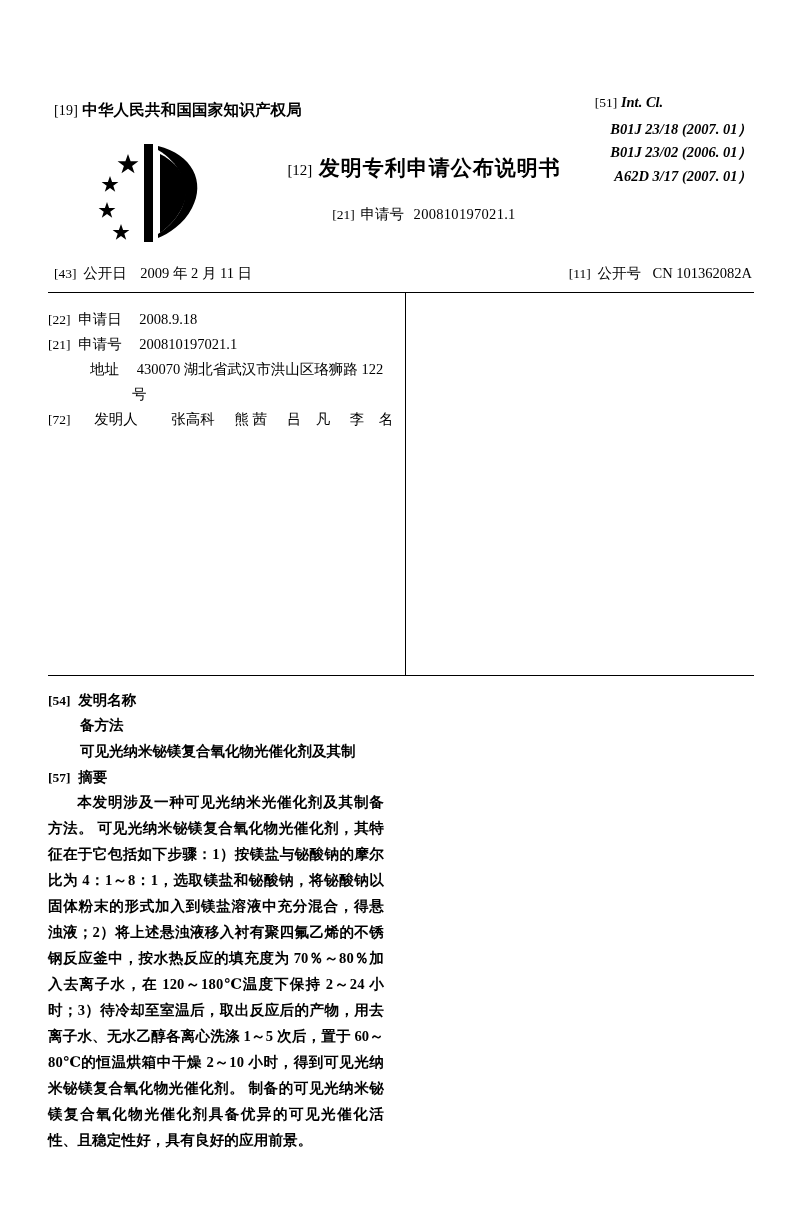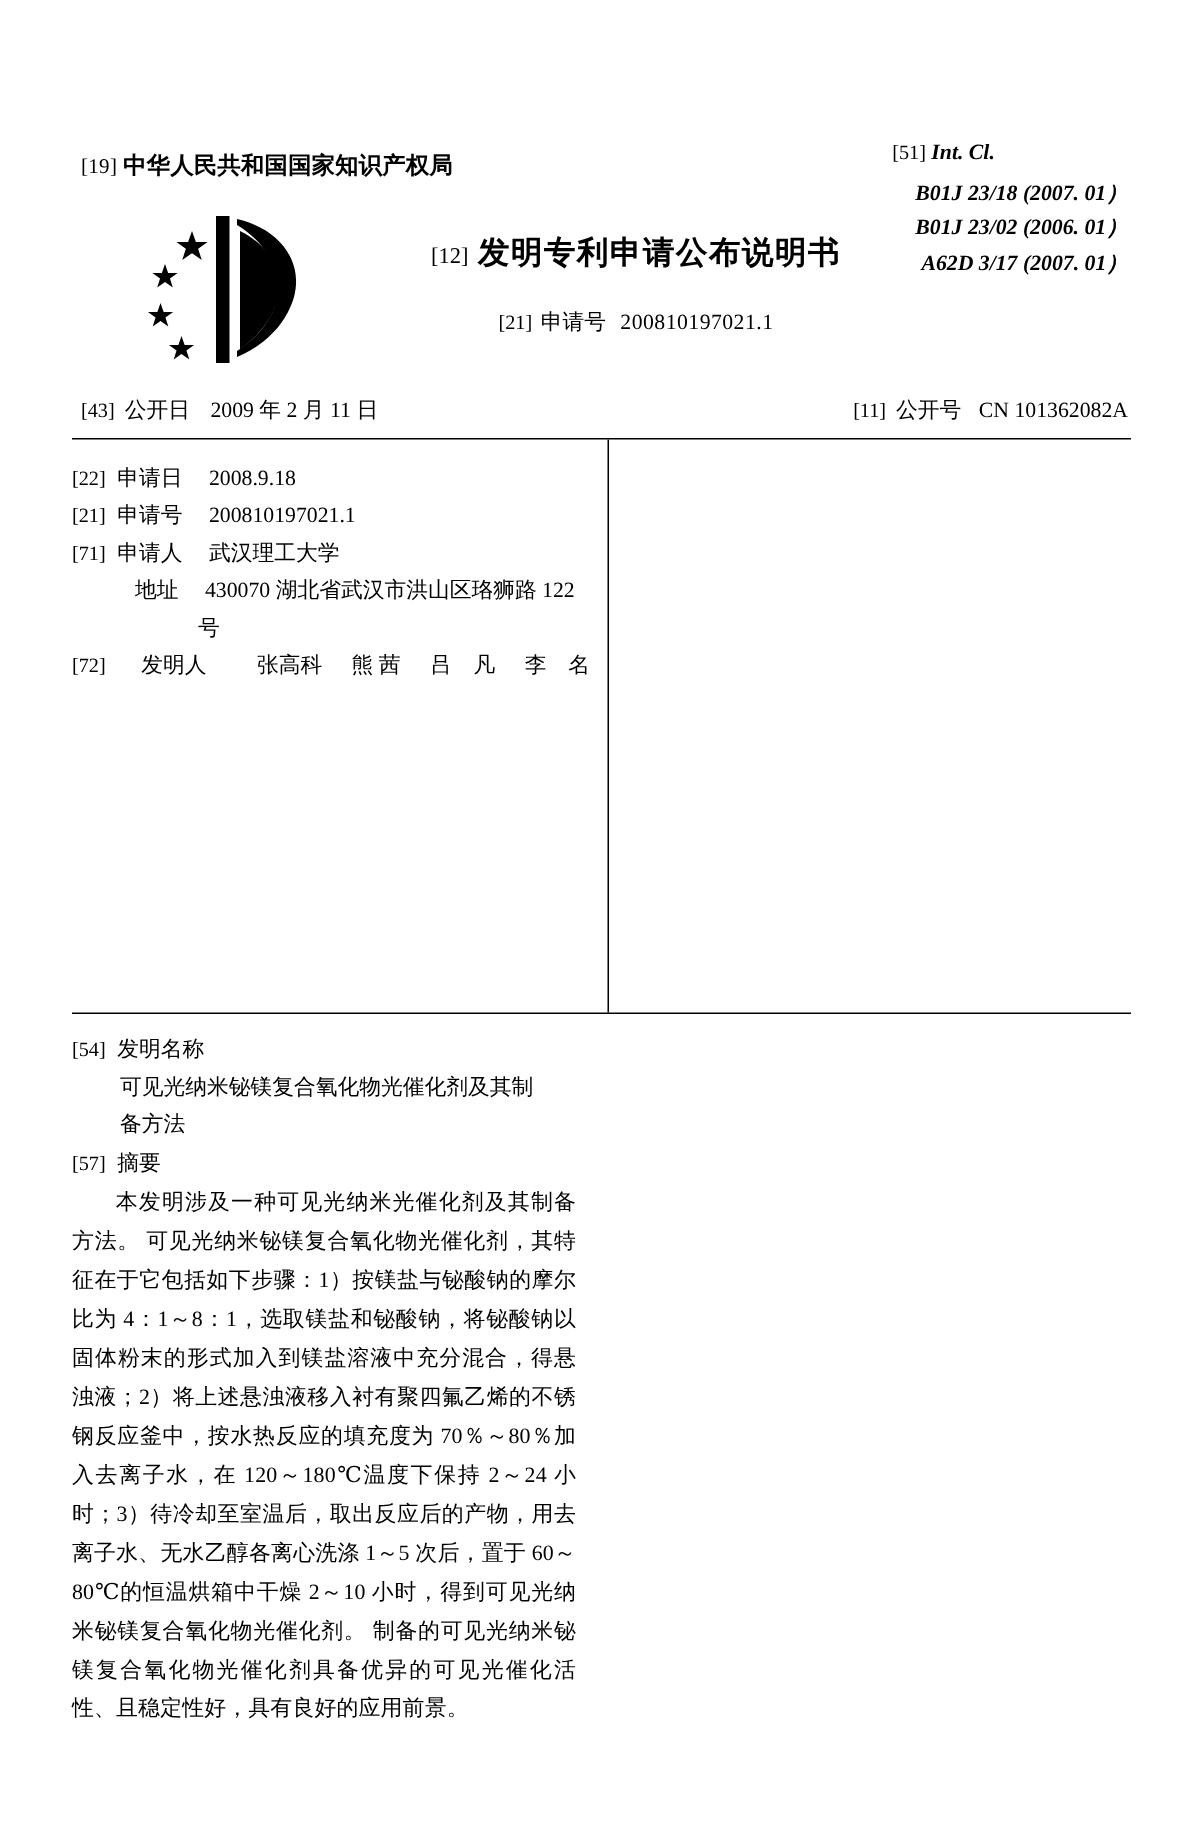--- a/index.html
+++ b/index.html
@@ -208,20 +208,21 @@
     position: absolute;
     right: 4px;
     bottom: 8px;
     font-size: 14.5px;
     white-space: nowrap;
   }
 
   
   .body-sec {
     padding-top: 12px;
+    font-weight: bold;
   }
   .sec-line {
     font-size: 14.5px;
     line-height: 1.7;
   }
   .sec-line .brk { font-size: 13.5px; }
   .sec-line .lbl { margin-left: 4px; }
 
   .title-text {
     font-size: 14.5px;
@@ -313,25 +314,20 @@
         <div class="frow">
           <span class="brk">[22]</span>
           <span class="lbl">申请日</span>
           <span class="val">2008.9.18</span>
         </div>
         <div class="frow">
           <span class="brk">[21]</span>
           <span class="lbl">申请号</span>
           <span class="val">200810197021.1</span>
         </div>
-        <div class="frow">
-          <span class="brk">[71]</span>
-          <span class="lbl">申请人</span>
-          <span class="val">武汉理工大学</span>
-        </div>
         <div class="addr">
           <span class="lbl">地址</span>
           <span>430070 湖北省武汉市洪山区珞狮路 122</span>
         </div>
         <div class="addr addr-cont">
           <span>号</span>
         </div>
         <div class="frow inv-names">
           <span class="brk">[72]</span>
           <span class="lbl">发明人</span>
@@ -344,22 +340,22 @@
 
     </div>
 
     <div class="rule"></div>
 
     <div class="body-sec">
       <div class="sec-line">
         <span class="brk">[54]</span>
         <span class="lbl">发明名称</span>
       </div>
+      <div class="title-text">备方法</div>
       <div class="title-text">可见光纳米铋镁复合氧化物光催化剂及其制</div>
-      <div class="title-text">备方法</div>
 
       <div class="sec-line">
         <span class="brk">[57]</span>
         <span class="lbl">摘要</span>
       </div>
       <div class="abstract">本发明涉及一种可见光纳米光催化剂及其制备方法。 可见光纳米铋镁复合氧化物光催化剂，其特征在于它包括如下步骤：1）按镁盐与铋酸钠的摩尔比为 4：1～8：1，选取镁盐和铋酸钠，将铋酸钠以固体粉末的形式加入到镁盐溶液中充分混合，得悬浊液；2）将上述悬浊液移入衬有聚四氟乙烯的不锈钢反应釜中，按水热反应的填充度为 70％～80％加入去离子水，在 120～180℃温度下保持 2～24 小时；3）待冷却至室温后，取出反应后的产物，用去离子水、无水乙醇各离心洗涤 1～5 次后，置于 60～80℃的恒温烘箱中干燥 2～10 小时，得到可见光纳米铋镁复合氧化物光催化剂。 制备的可见光纳米铋镁复合氧化物光催化剂具备优异的可见光催化活性、且稳定性好，具有良好的应用前景。</div>
     </div>
 
   </div>
 </div>

